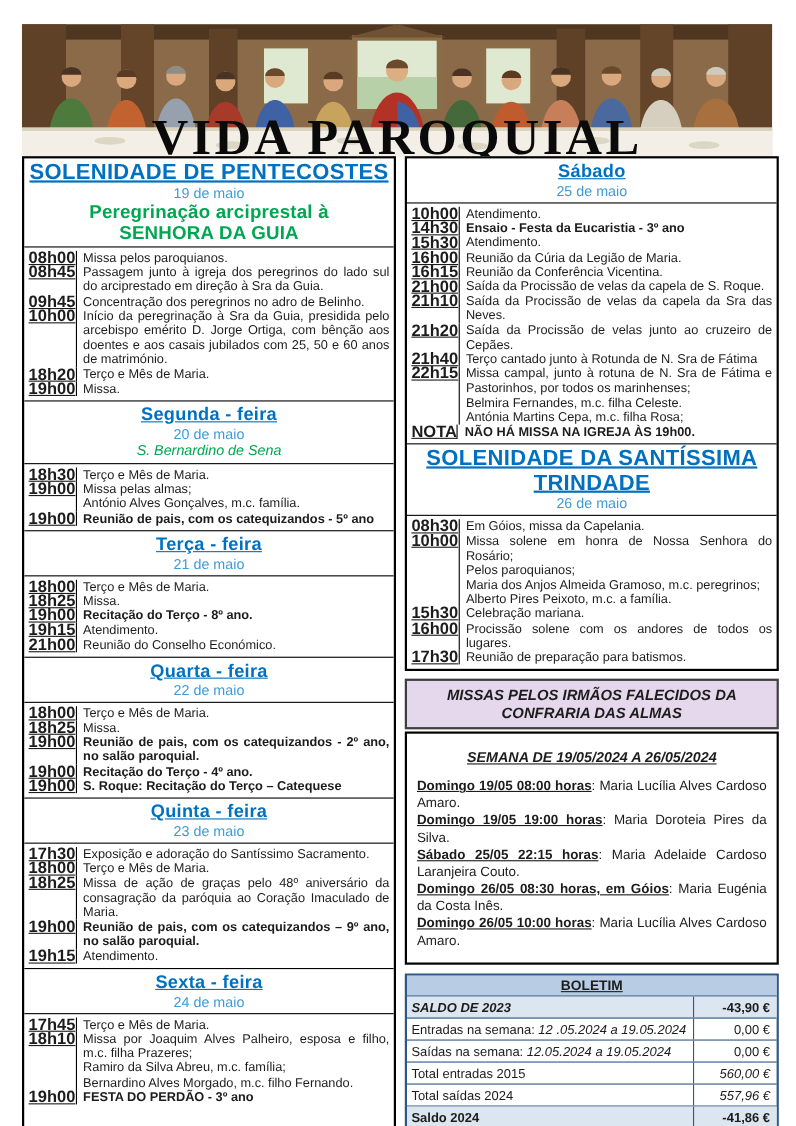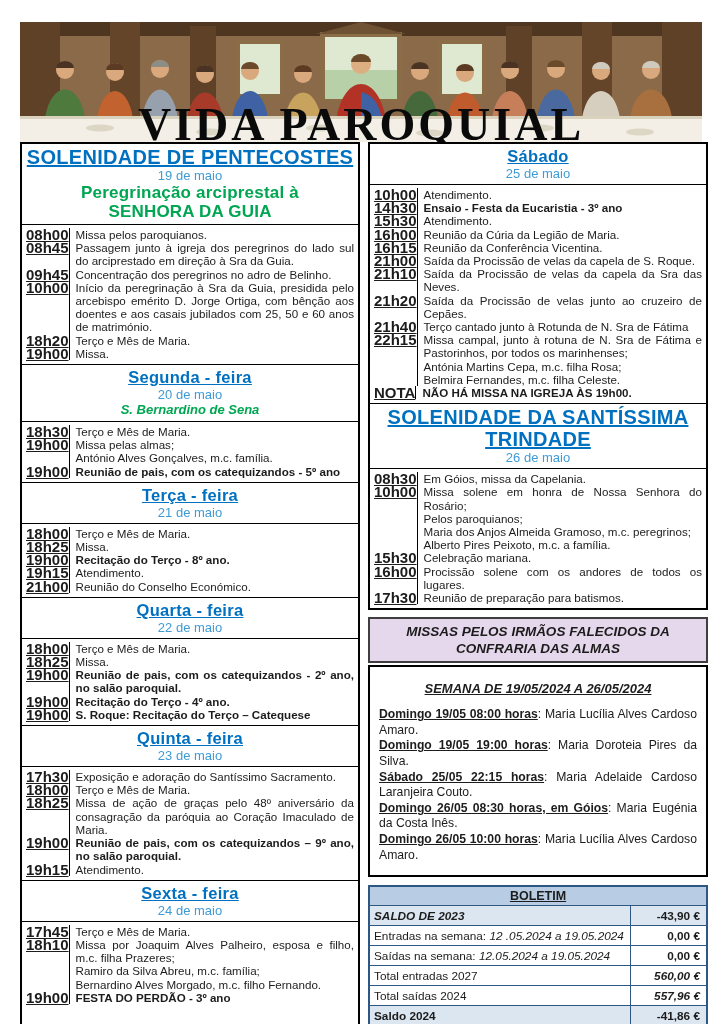--- a/index.html
+++ b/index.html
@@ -25,21 +25,21 @@
   #right-col{left:368px;height:878px;}
   #right-top{border:2px solid #000;background:#fff;}
   
   .section{border-bottom:1.5px solid #000;}
   .section:last-child{border-bottom:none;}
   .sec-head{border-bottom:1.5px solid #000;text-align:center;padding:2px 2px 3px;}
   .sec-title{color:var(--blue);font-weight:bold;font-size:16.5px;line-height:20px;text-decoration:underline;letter-spacing:.3px;}
   .feast .sec-title{font-size:20px;line-height:22px;}
   .sec-date{color:var(--dateblue);font-size:13px;line-height:15px;}
   .green-line{color:var(--green);font-weight:bold;font-size:17px;line-height:19px;letter-spacing:.2px;}
-  .saint{color:var(--green);font-weight:bold;font-style:italic;font-size:13px;line-height:16px;}
+  .saint{color:var(--green);font-weight:normal;font-style:italic;font-size:13px;line-height:16px;}
   .rows{padding:3px 0 4px;}
   .row{display:flex;}
   .time{flex:0 0 44px;font-weight:bold;text-decoration:underline;font-size:15px;line-height:13.2px;padding-left:4px;box-sizing:border-box;}
   .desc{flex:1;border-left:1.5px solid #000;padding:0 4px 0 6px;font-size:11.6px;line-height:13.2px;text-align:justify;}
   .desc .b{font-weight:bold;}
   
   .memorial-head{
     margin-top:7px;border:2px solid #3f3f3f;background:var(--pinkbg);
     text-align:center;font-style:italic;font-weight:bold;font-size:13.5px;line-height:17px;padding:4px 6px;
   }
@@ -48,21 +48,21 @@
   .entry{font-size:12.2px;line-height:15.6px;text-align:justify;}
   .entry .lbl{font-weight:bold;text-decoration:underline;}
   
   .boletim{border:2px solid var(--bborder);margin-top:8px;background:#fff;}
   .b-title{text-align:center;font-weight:bold;text-decoration:underline;background:var(--bheadbg);
     border-bottom:1px solid var(--bborder);font-size:12.5px;padding:2px;}
   .b-row{display:flex;border-bottom:1px solid var(--bborder);font-size:11.8px;line-height:14px;}
   .b-row:last-child{border-bottom:none;}
   .b-row.shaded{background:var(--bshade);}
   .b-label{flex:1;padding:2.5px 4px;}
-  .b-value{flex:0 0 76px;border-left:1px solid var(--bborder);text-align:right;padding:2.5px 6px 2.5px 2px;box-sizing:border-box;font-weight:bold;}
+  .b-value{flex:0 0 76px;border-left:1px solid var(--bborder);text-align:right;padding:2.5px 6px 2.5px 2px;box-sizing:border-box;}
   .bold{font-weight:bold;} .italic{font-style:italic;} .bold-italic{font-weight:bold;font-style:italic;}
 </style>
 </head>
 <body>
 
 <div class="banner">
   <svg viewBox="0 0 682 120" preserveAspectRatio="none">
     <rect x="0" y="0" width="682" height="120" fill="#8a6a48"></rect>
     <rect x="0" y="0" width="682" height="14" fill="#4e3621"></rect>
     <rect x="0" y="0" width="40" height="120" fill="#5f4128"></rect>
@@ -412,22 +412,22 @@
           <div class="row">
             <div class="time">21h40</div>
             <div class="desc">
               <div>Terço cantado junto à Rotunda de N. Sra de Fátima</div>
             </div>
           </div>
           <div class="row">
             <div class="time">22h15</div>
             <div class="desc">
               <div>Missa campal, junto à rotuna de N. Sra de Fátima e Pastorinhos, por todos os marinhenses;</div>
+              <div>Belmira Fernandes, m.c. filha Celeste.</div>
               <div>Antónia Martins Cepa, m.c. filha Rosa;</div>
-              <div>Belmira Fernandes, m.c. filha Celeste.</div>
             </div>
           </div>
           <div class="row">
             <div class="time">NOTA</div>
             <div class="desc">
               <div class="b">NÃO HÁ MISSA NA IGREJA ÀS 19h00.</div>
             </div>
           </div>
         </div>
       </div>
@@ -499,21 +499,21 @@
         </div>
         <div class="b-row">
           <div class="b-label ">Entradas na semana:<span class="italic"> 12 .05.2024 a 19.05.2024</span></div>
           <div class="b-value ">0,00 €</div>
         </div>
         <div class="b-row">
           <div class="b-label ">Saídas na semana:<span class="italic"> 12.05.2024 a 19.05.2024</span></div>
           <div class="b-value ">0,00 €</div>
         </div>
         <div class="b-row">
-          <div class="b-label ">Total entradas 2027</div>
+          <div class="b-label ">Total entradas 2015</div>
           <div class="b-value italic">560,00 €</div>
         </div>
         <div class="b-row">
           <div class="b-label ">Total saídas 2024</div>
           <div class="b-value italic">557,96 €</div>
         </div>
         <div class="b-row shaded">
           <div class="b-label bold">Saldo 2024</div>
           <div class="b-value bold">-41,86 €</div>
         </div>

